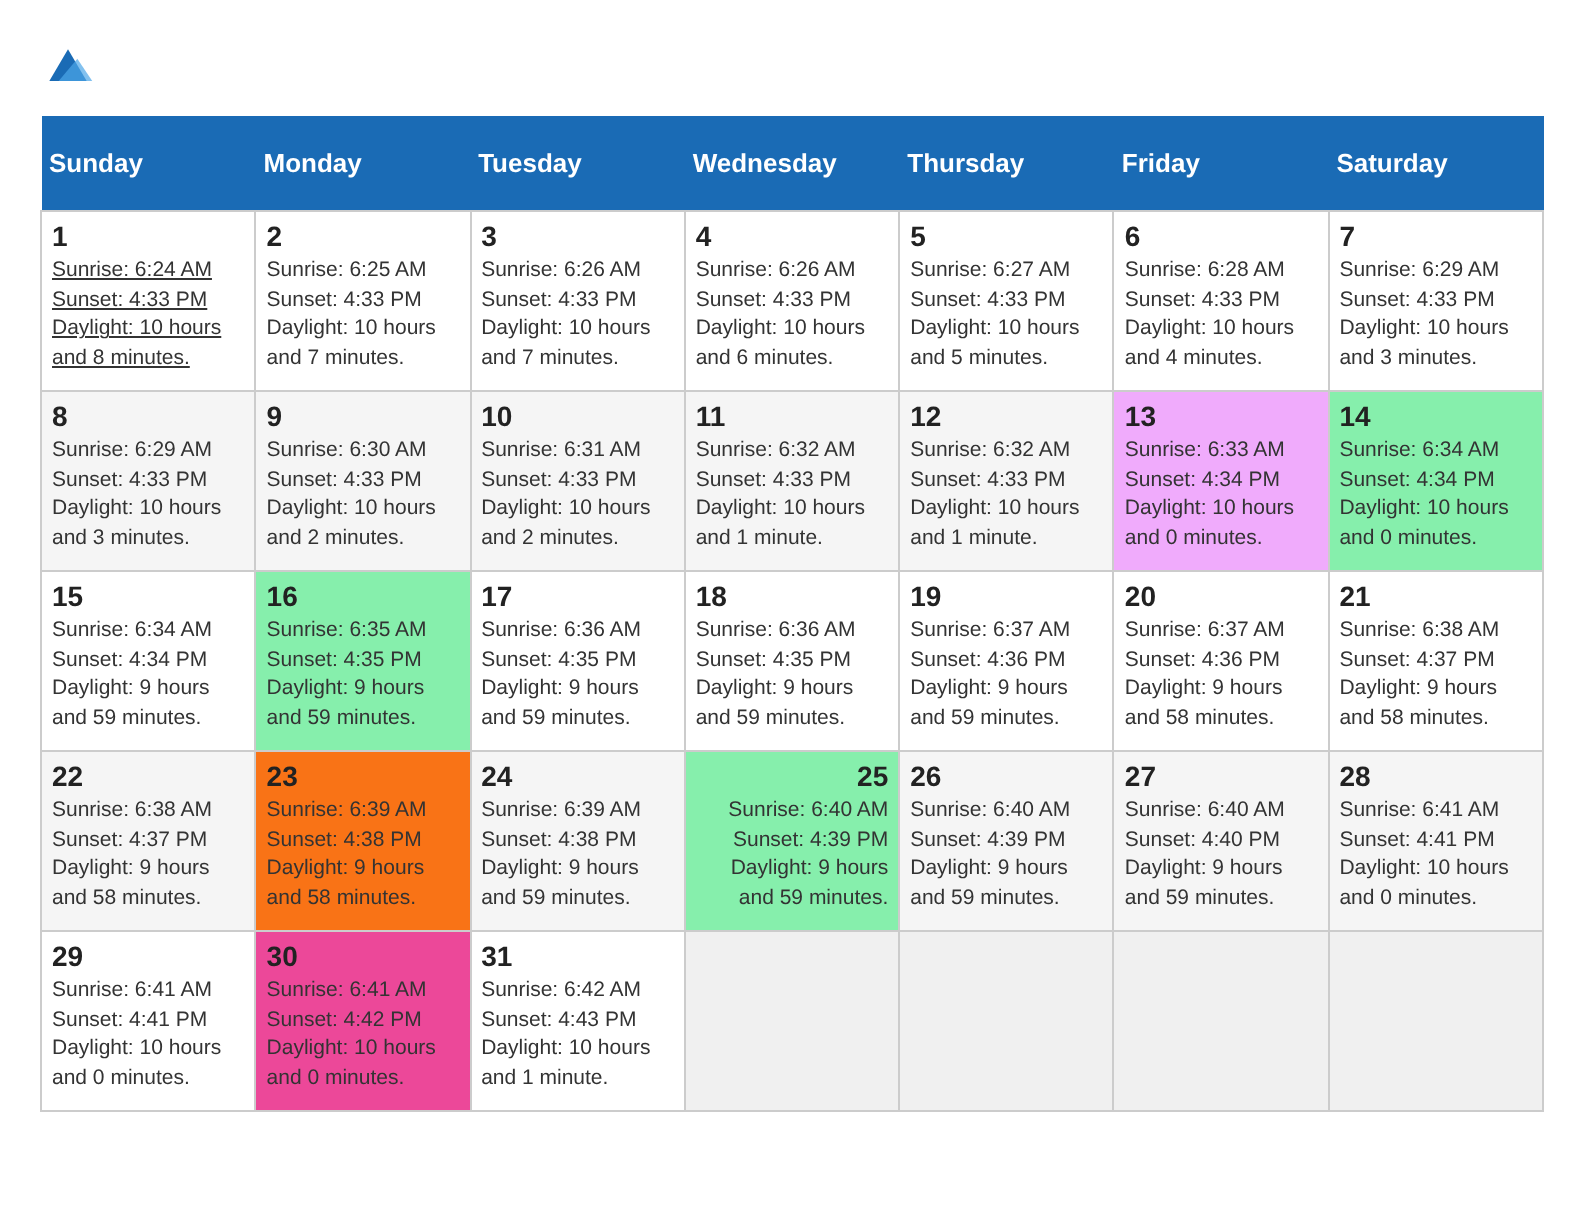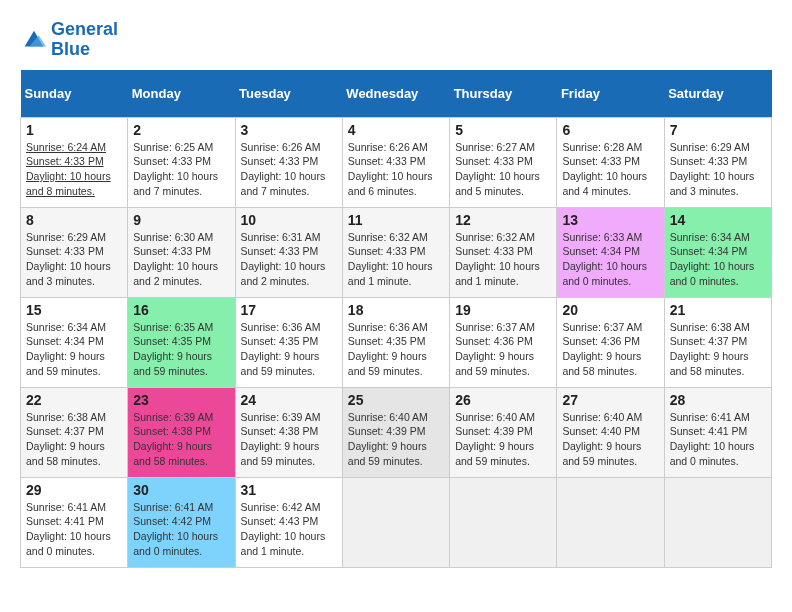--- a/index.html
+++ b/index.html
@@ -82,24 +82,20 @@
   </style>
 </head>
 <body>
 
 <div class="header">
   <div class="logo">
     <svg class="logo-icon" viewBox="0 0 30 30" xmlns="http://www.w3.org/2000/svg">
       <polygon points="5,22 15,5 25,22" fill="#1a6bb5"></polygon>
       <polygon points="10,22 20,10 28,22" fill="#4da6e8" opacity="0.7"></polygon>
     </svg>
-    <div>
-      <div style="font-size:18px;font-weight:bold;color:#1a6bb5;line-height:1.1;">General</div>
-      <div style="font-size:18px;font-weight:bold;color:#1a6bb5;line-height:1.1;">Blue</div>
-    </div>
   </div>
   <div class="title-block">
     <div class="month-title"></div>
     <div class="location"></div>
   </div>
 </div>
 
 <table>
   <thead>
     <tr id="header-row">
@@ -267,35 +263,35 @@
         </td>
       </tr>
       <tr>
         <td style="background-color: rgb(245, 245, 245);">
           <span class="day-num">22</span>
           <div class="day-info" style="white-space: pre-line;">Sunrise: 6:38 AM
 Sunset: 4:37 PM
 Daylight: 9 hours
 and 58 minutes.</div>
         </td>
-        <td style="background-color: #ec4899;">
+        <td style="background-color: #f97316;">
           <span class="day-num">23</span>
           <div class="day-info" style="white-space: pre-line;">Sunrise: 6:39 AM
 Sunset: 4:38 PM
 Daylight: 9 hours
 and 58 minutes.</div>
         </td>
         <td style="background-color: rgb(245, 245, 245);">
           <span class="day-num">24</span>
           <div class="day-info" style="white-space: pre-line;">Sunrise: 6:39 AM
 Sunset: 4:38 PM
 Daylight: 9 hours
 and 59 minutes.</div>
         </td>
-        <td style="background-color: #e5e5e5;">
+        <td style="background-color: #86efac; text-align: right;">
           <span class="day-num">25</span>
           <div class="day-info" style="white-space: pre-line;">Sunrise: 6:40 AM
 Sunset: 4:39 PM
 Daylight: 9 hours
 and 59 minutes.</div>
         </td>
         <td style="background-color: rgb(245, 245, 245);">
           <span class="day-num">26</span>
           <div class="day-info" style="white-space: pre-line;">Sunrise: 6:40 AM
 Sunset: 4:39 PM
@@ -318,21 +314,21 @@
         </td>
       </tr>
       <tr>
         <td style="background-color: rgb(255, 255, 255);">
           <span class="day-num">29</span>
           <div class="day-info" style="white-space: pre-line;">Sunrise: 6:41 AM
 Sunset: 4:41 PM
 Daylight: 10 hours
 and 0 minutes.</div>
         </td>
-        <td style="background-color: #7dd3fc;">
+        <td style="background-color: #ec4899;">
           <span class="day-num">30</span>
           <div class="day-info" style="white-space: pre-line;">Sunrise: 6:41 AM
 Sunset: 4:42 PM
 Daylight: 10 hours
 and 0 minutes.</div>
         </td>
         <td style="background-color: rgb(255, 255, 255);">
           <span class="day-num">31</span>
           <div class="day-info" style="white-space: pre-line;">Sunrise: 6:42 AM
 Sunset: 4:43 PM

